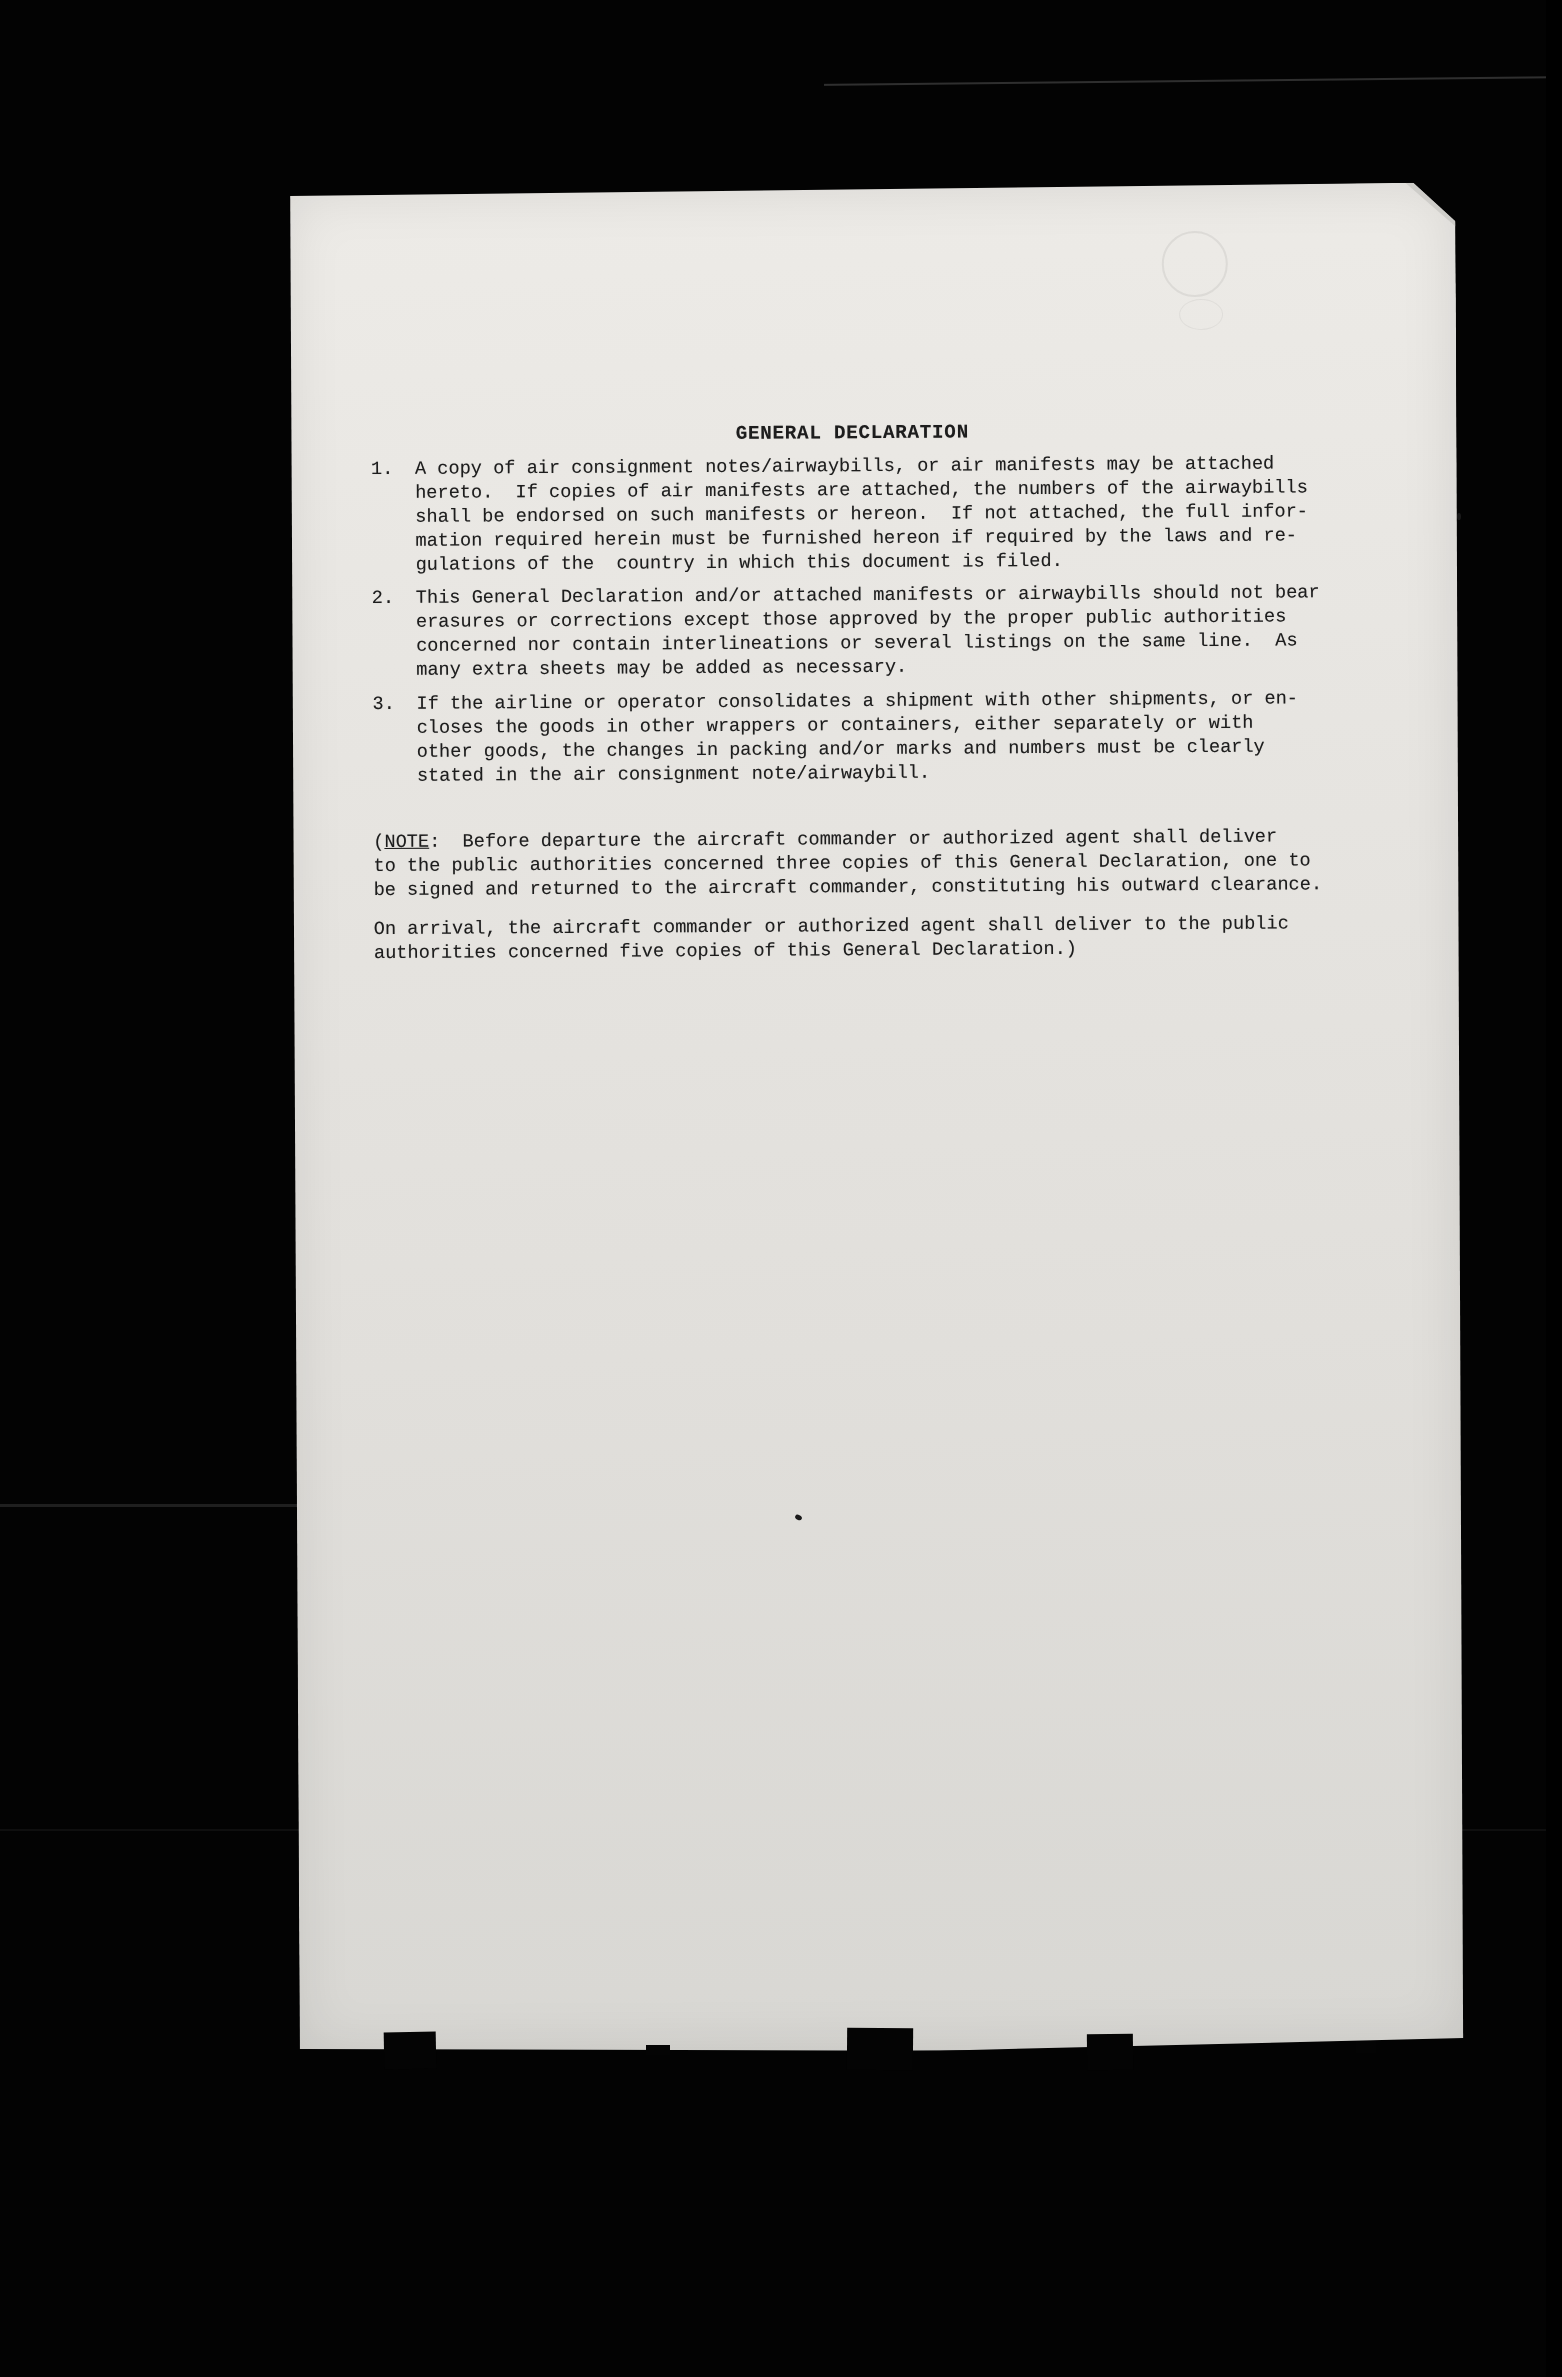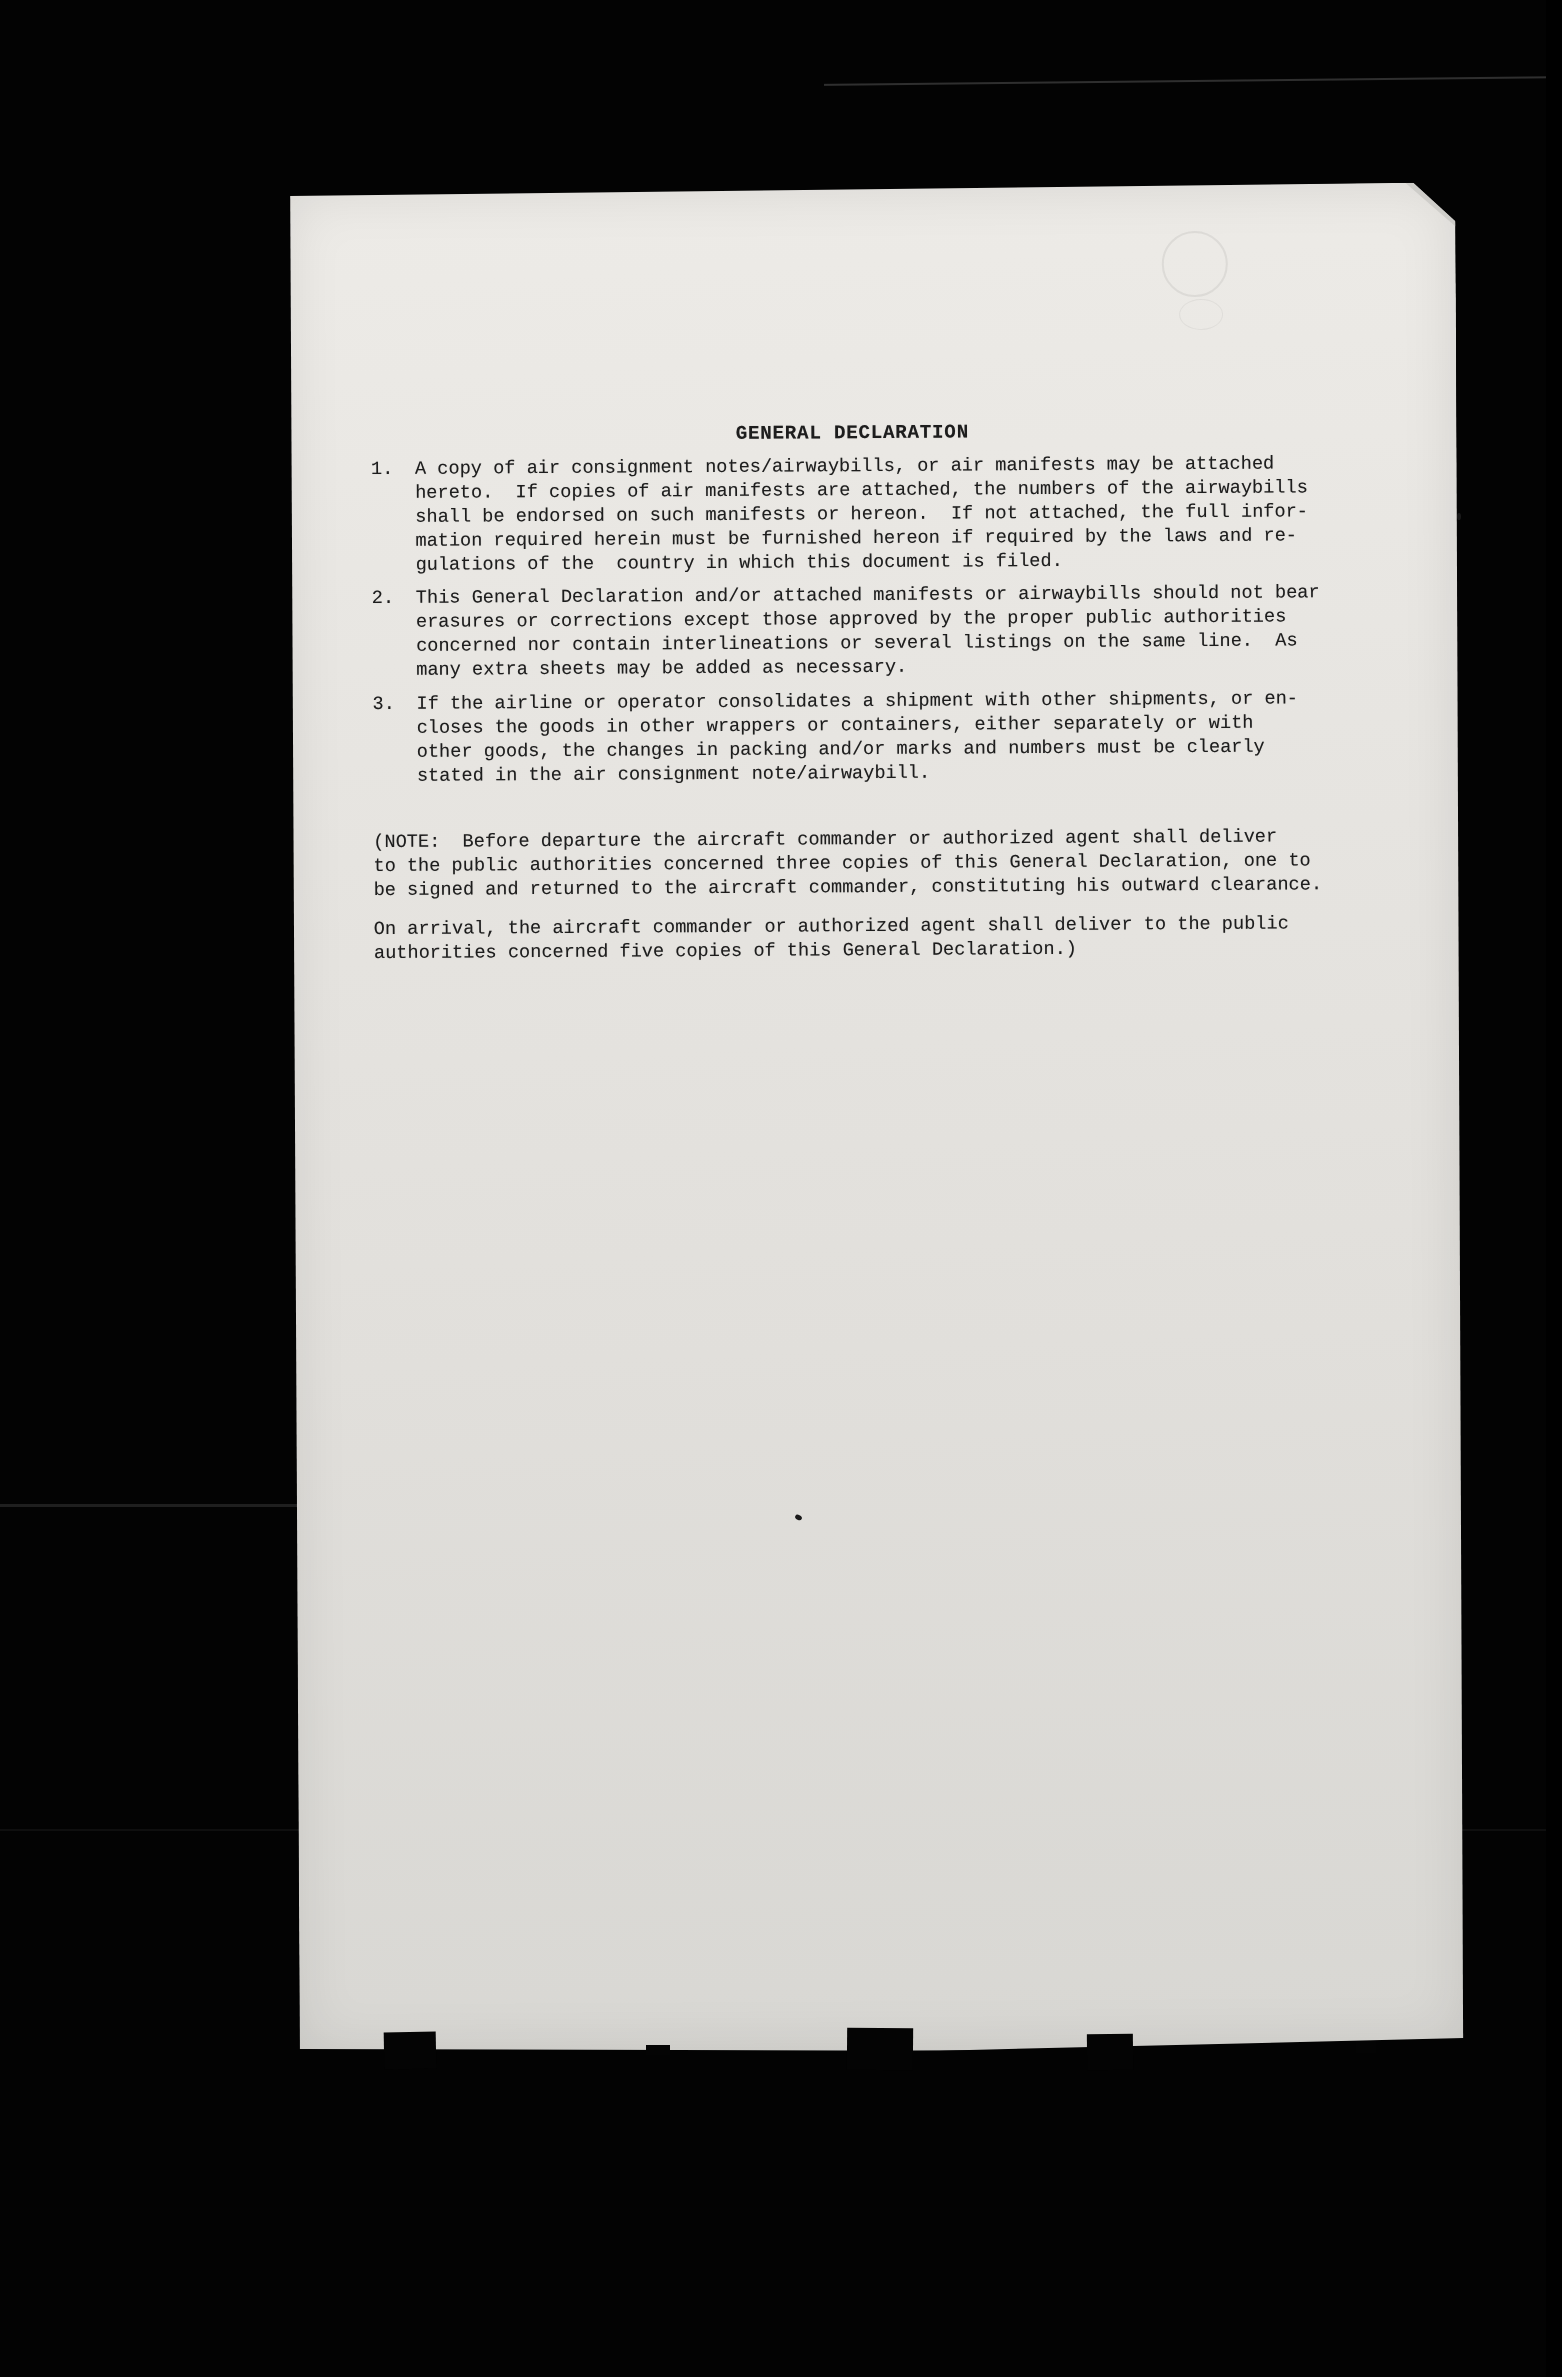--- a/index.html
+++ b/index.html
@@ -110,20 +110,21 @@
   .note {
     white-space: pre-wrap;
   }
   .note-1 {
     margin-top: 42px;
   }
   .note-2 {
     margin-top: 15.8px;
   }
   .note-label {
+    text-decoration: underline;
   }
   
   .tab {
     position: absolute;
     background: #040404;
   }
   .tab-1 { left: 384px;  top: 2032px; width: 52px; height: 37px; transform: rotate(-1deg); }
   .tab-2 { left: 847px; top: 2028px; width: 66px; height: 42px; transform: rotate(0.5deg); }
   .tab-3 { left: 1087px; top: 2034px; width: 46px; height: 36px; transform: rotate(-0.5deg); }
   .tab-4 { left: 646px;  top: 2045px; width: 24px; height: 10px; }

